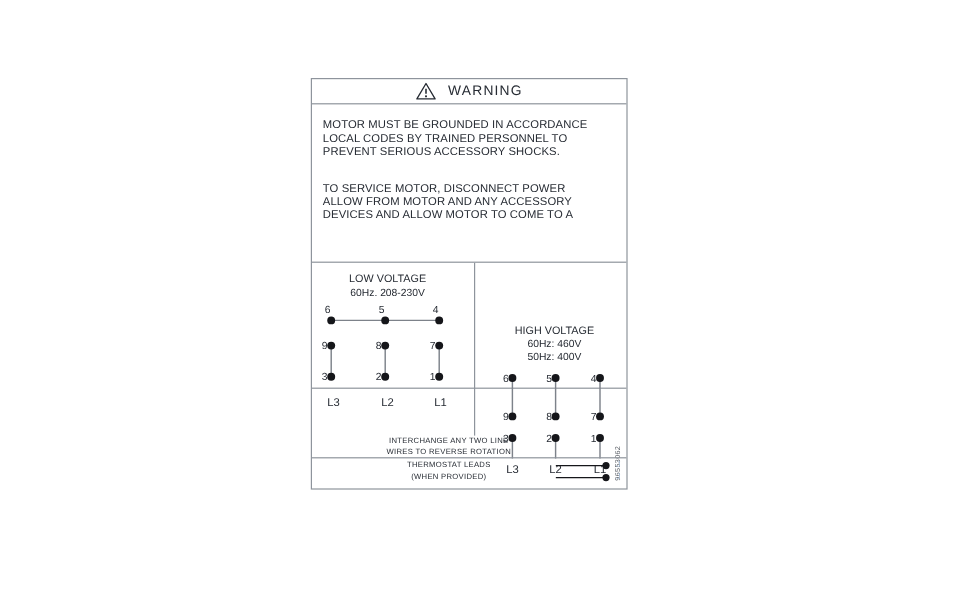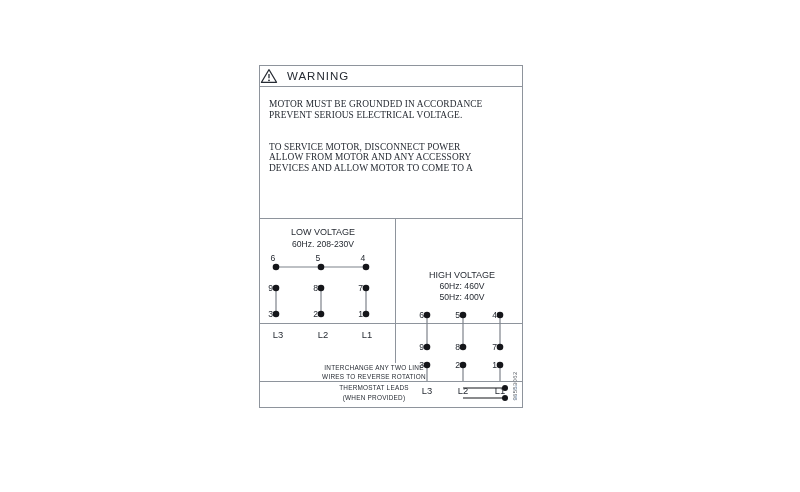--- a/index.html
+++ b/index.html
@@ -7,26 +7,26 @@
     --lead:#a7bed8; --muted:#5c6168; --paper:#ffffff;
   }
   *{margin:0;padding:0;box-sizing:border-box;}
   html,body{width:800px;height:492px;background:var(--paper);
     font-family:"Liberation Sans",sans-serif;overflow:hidden;position:relative;}
   .label{position:absolute;left:259px;top:65px;width:264px;height:343px;
     border:1px solid var(--border);background:var(--paper);}
   
   .hdr{position:absolute;left:0;top:0;width:100%;height:21px;
     border-bottom:1px solid var(--border);display:flex;align-items:center;
-    justify-content:flex-start;gap:9px;}
+    justify-content:center;gap:9px;}
   .hdr-title{font-size:11.5px;letter-spacing:1px;color:var(--ink);}
   
   .textblock{position:absolute;left:0;top:21px;width:100%;height:131px;
     padding:12px 0 0 9px;color:var(--ink);}
-  .textblock .ln{font-size:9.4px;line-height:10.8px;white-space:nowrap;letter-spacing:0.1px;font-family:Liberation Serif, serif;}
+  .textblock .ln{font-size:9.4px;line-height:10.8px;white-space:nowrap;letter-spacing:0.1px;}
   .pgap{height:21px;}
   
   .volt{position:absolute;left:0;top:152px;width:100%;height:106px;
     border-top:1px solid var(--border);border-bottom:1px solid var(--border);}
   .lv-cell{position:absolute;left:0;top:0;width:136px;height:144px;
     border-right:1px solid var(--border);}
   .hv-cell{position:absolute;left:136px;top:0;width:126px;height:144px;margin-top:46px;}
   svg .dtitle{font-size:9px;fill:var(--ink);}
   svg .dsub{font-size:8.6px;fill:var(--ink);}
   svg .tnum{font-size:8.6px;fill:var(--ink);}
@@ -57,21 +57,22 @@
     <svg width="18" height="16" viewBox="0 0 18 16">
       <path d="M9 1.6 L16.6 14.4 H1.4 Z" fill="none" stroke="var(--ink)" stroke-width="1.1" stroke-linejoin="round"></path>
       <line x1="9" y1="6" x2="9" y2="10.2" stroke="var(--ink)" stroke-width="1.3"></line>
       <circle cx="9" cy="12.3" r="0.9" fill="var(--ink)"></circle>
     </svg>
     <span class="hdr-title">WARNING</span>
   </div>
 
   <div class="textblock">
     <div class="ln">MOTOR MUST BE GROUNDED IN ACCORDANCE</div>
-    <div class="ln">PREVENT SERIOUS ELECTRICAL VOLTAGE.</div>
+    <div class="ln">LOCAL CODES BY TRAINED PERSONNEL TO</div>
+    <div class="ln">PREVENT SERIOUS ACCESSORY SHOCKS.</div>
     <div class="pgap"></div>
     <div class="ln">TO SERVICE MOTOR, DISCONNECT POWER</div>
     <div class="ln">ALLOW FROM MOTOR AND ANY ACCESSORY</div>
     <div class="ln">DEVICES AND ALLOW MOTOR TO COME TO A</div>
   </div>
 
   <div class="volt">
 
     <div class="lv-cell">
       <svg width="135" height="143" viewBox="0 0 135 143">

